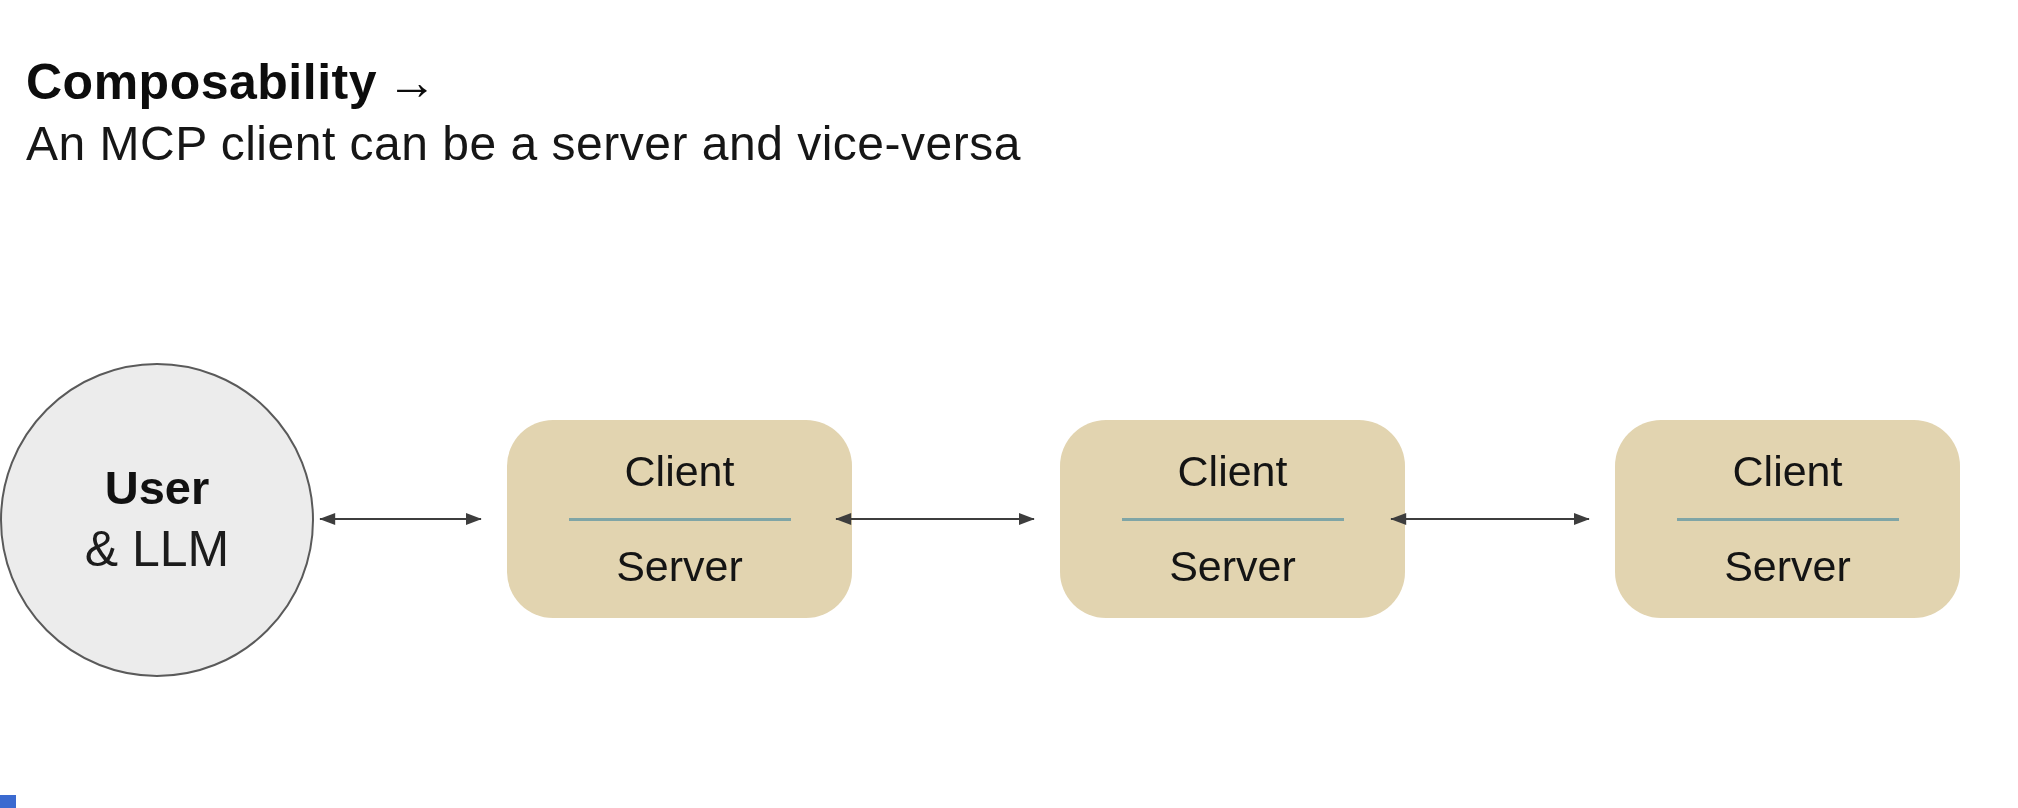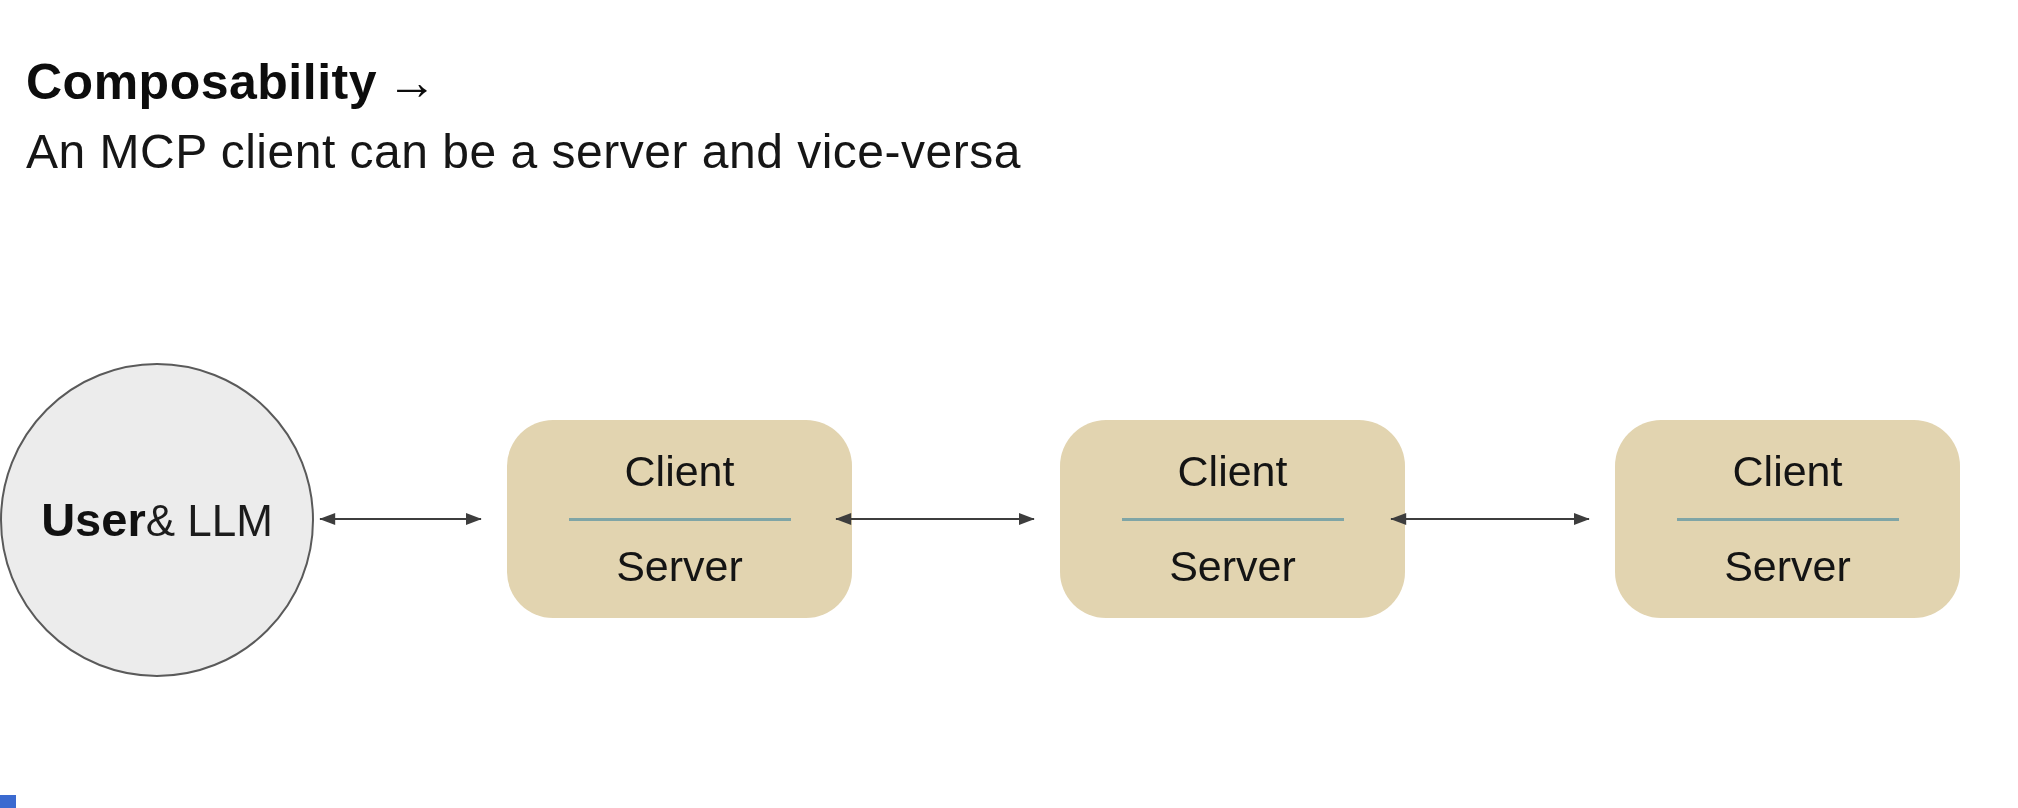--- a/index.html
+++ b/index.html
@@ -29,53 +29,53 @@
     color: #0d0d0d;
     letter-spacing: 0.5px;
     line-height: 1.2;
     white-space: nowrap;
   }
   .title-arrow {
     font-weight: 600;
     margin-left: 10px;
   }
   .subtitle {
-    margin-top: 11px;
+    margin-top: 3px;
     font-size: 48px;
     font-weight: 400;
     color: #161616;
     letter-spacing: 0.5px;
     line-height: 1.2;
     white-space: nowrap;
   }
 
   
   .user-circle {
     position: absolute;
     left: 0px;
     top: 363px;
     width: 314px;
     height: 314px;
     border-radius: 50%;
     background: #ececec;
     border: 2px solid #5a5a5a;
     display: flex;
-    flex-direction: row;
+    flex-direction: column;
     align-items: center;
     justify-content: center;
     text-align: center;
   }
   .user-circle .user-title {
     font-size: 47px;
     font-weight: 700;
     color: #111111;
     line-height: 1.25;
   }
   .user-circle .user-subtitle {
-    font-size: 44px;
+    font-size: 50px;
     font-weight: 400;
     color: #1c1c1c;
     line-height: 1.25;
   }
 
   
   .cs-node {
     position: absolute;
     top: 420px;
     width: 345px;

